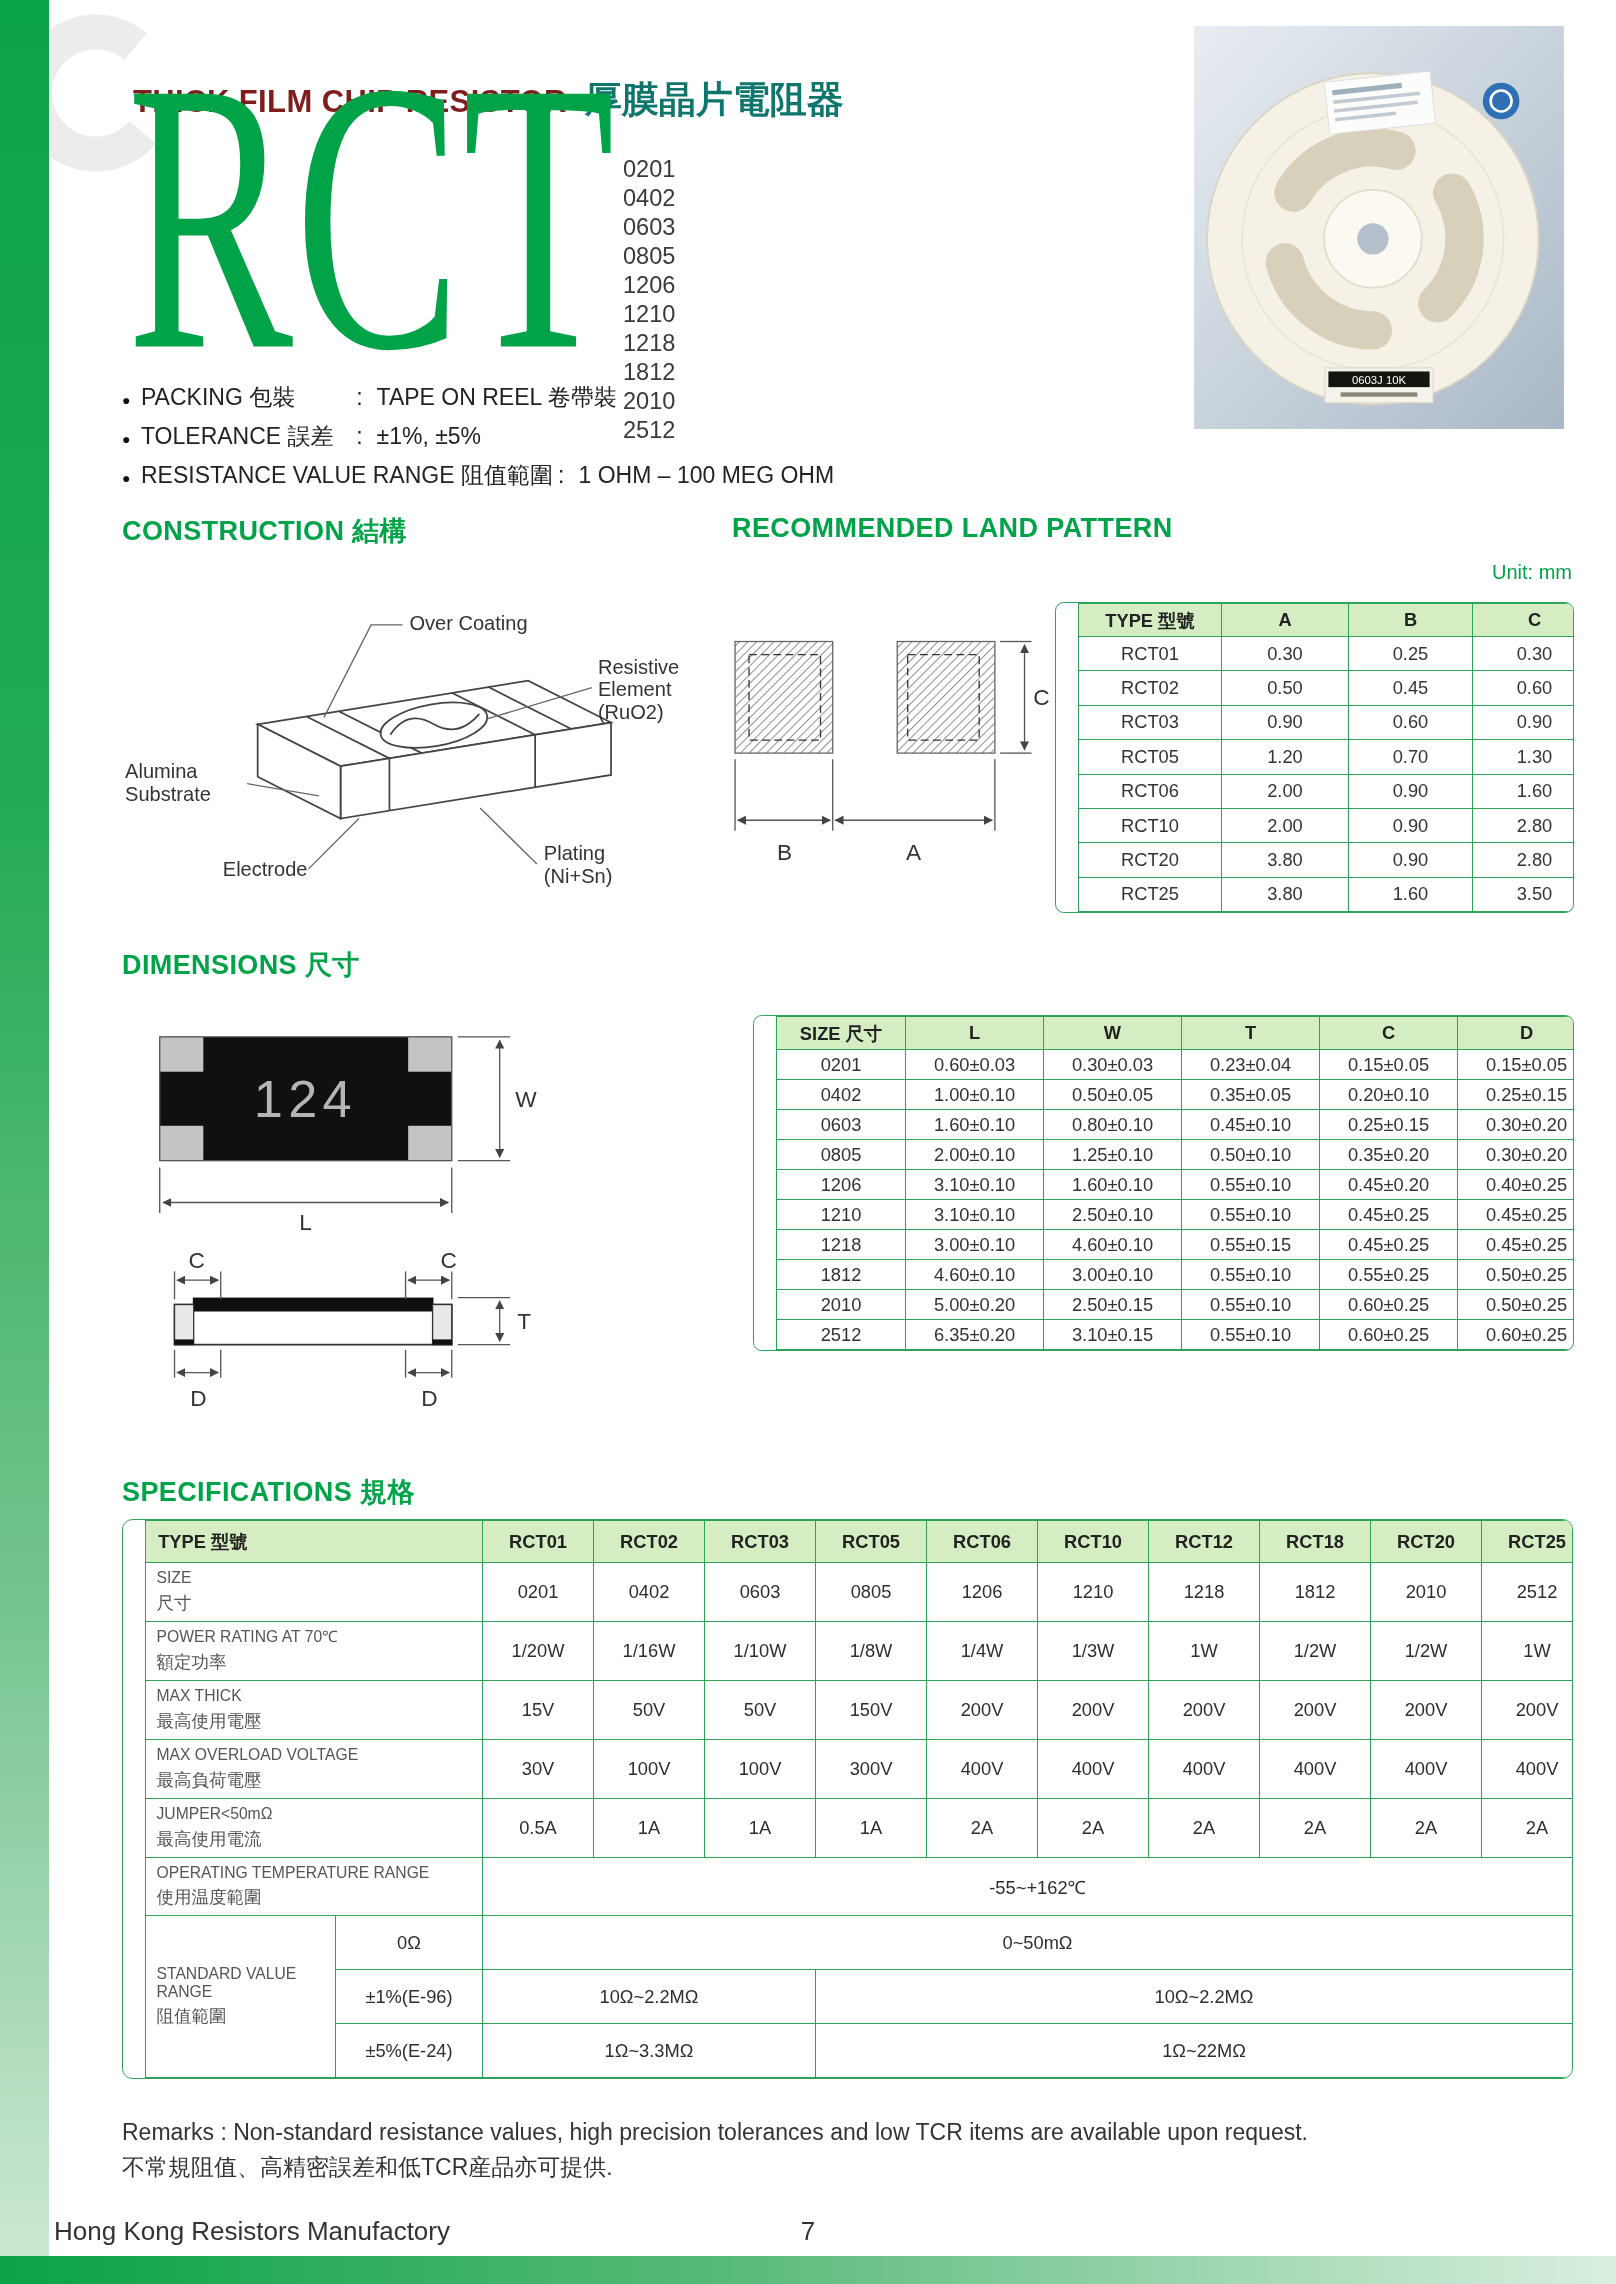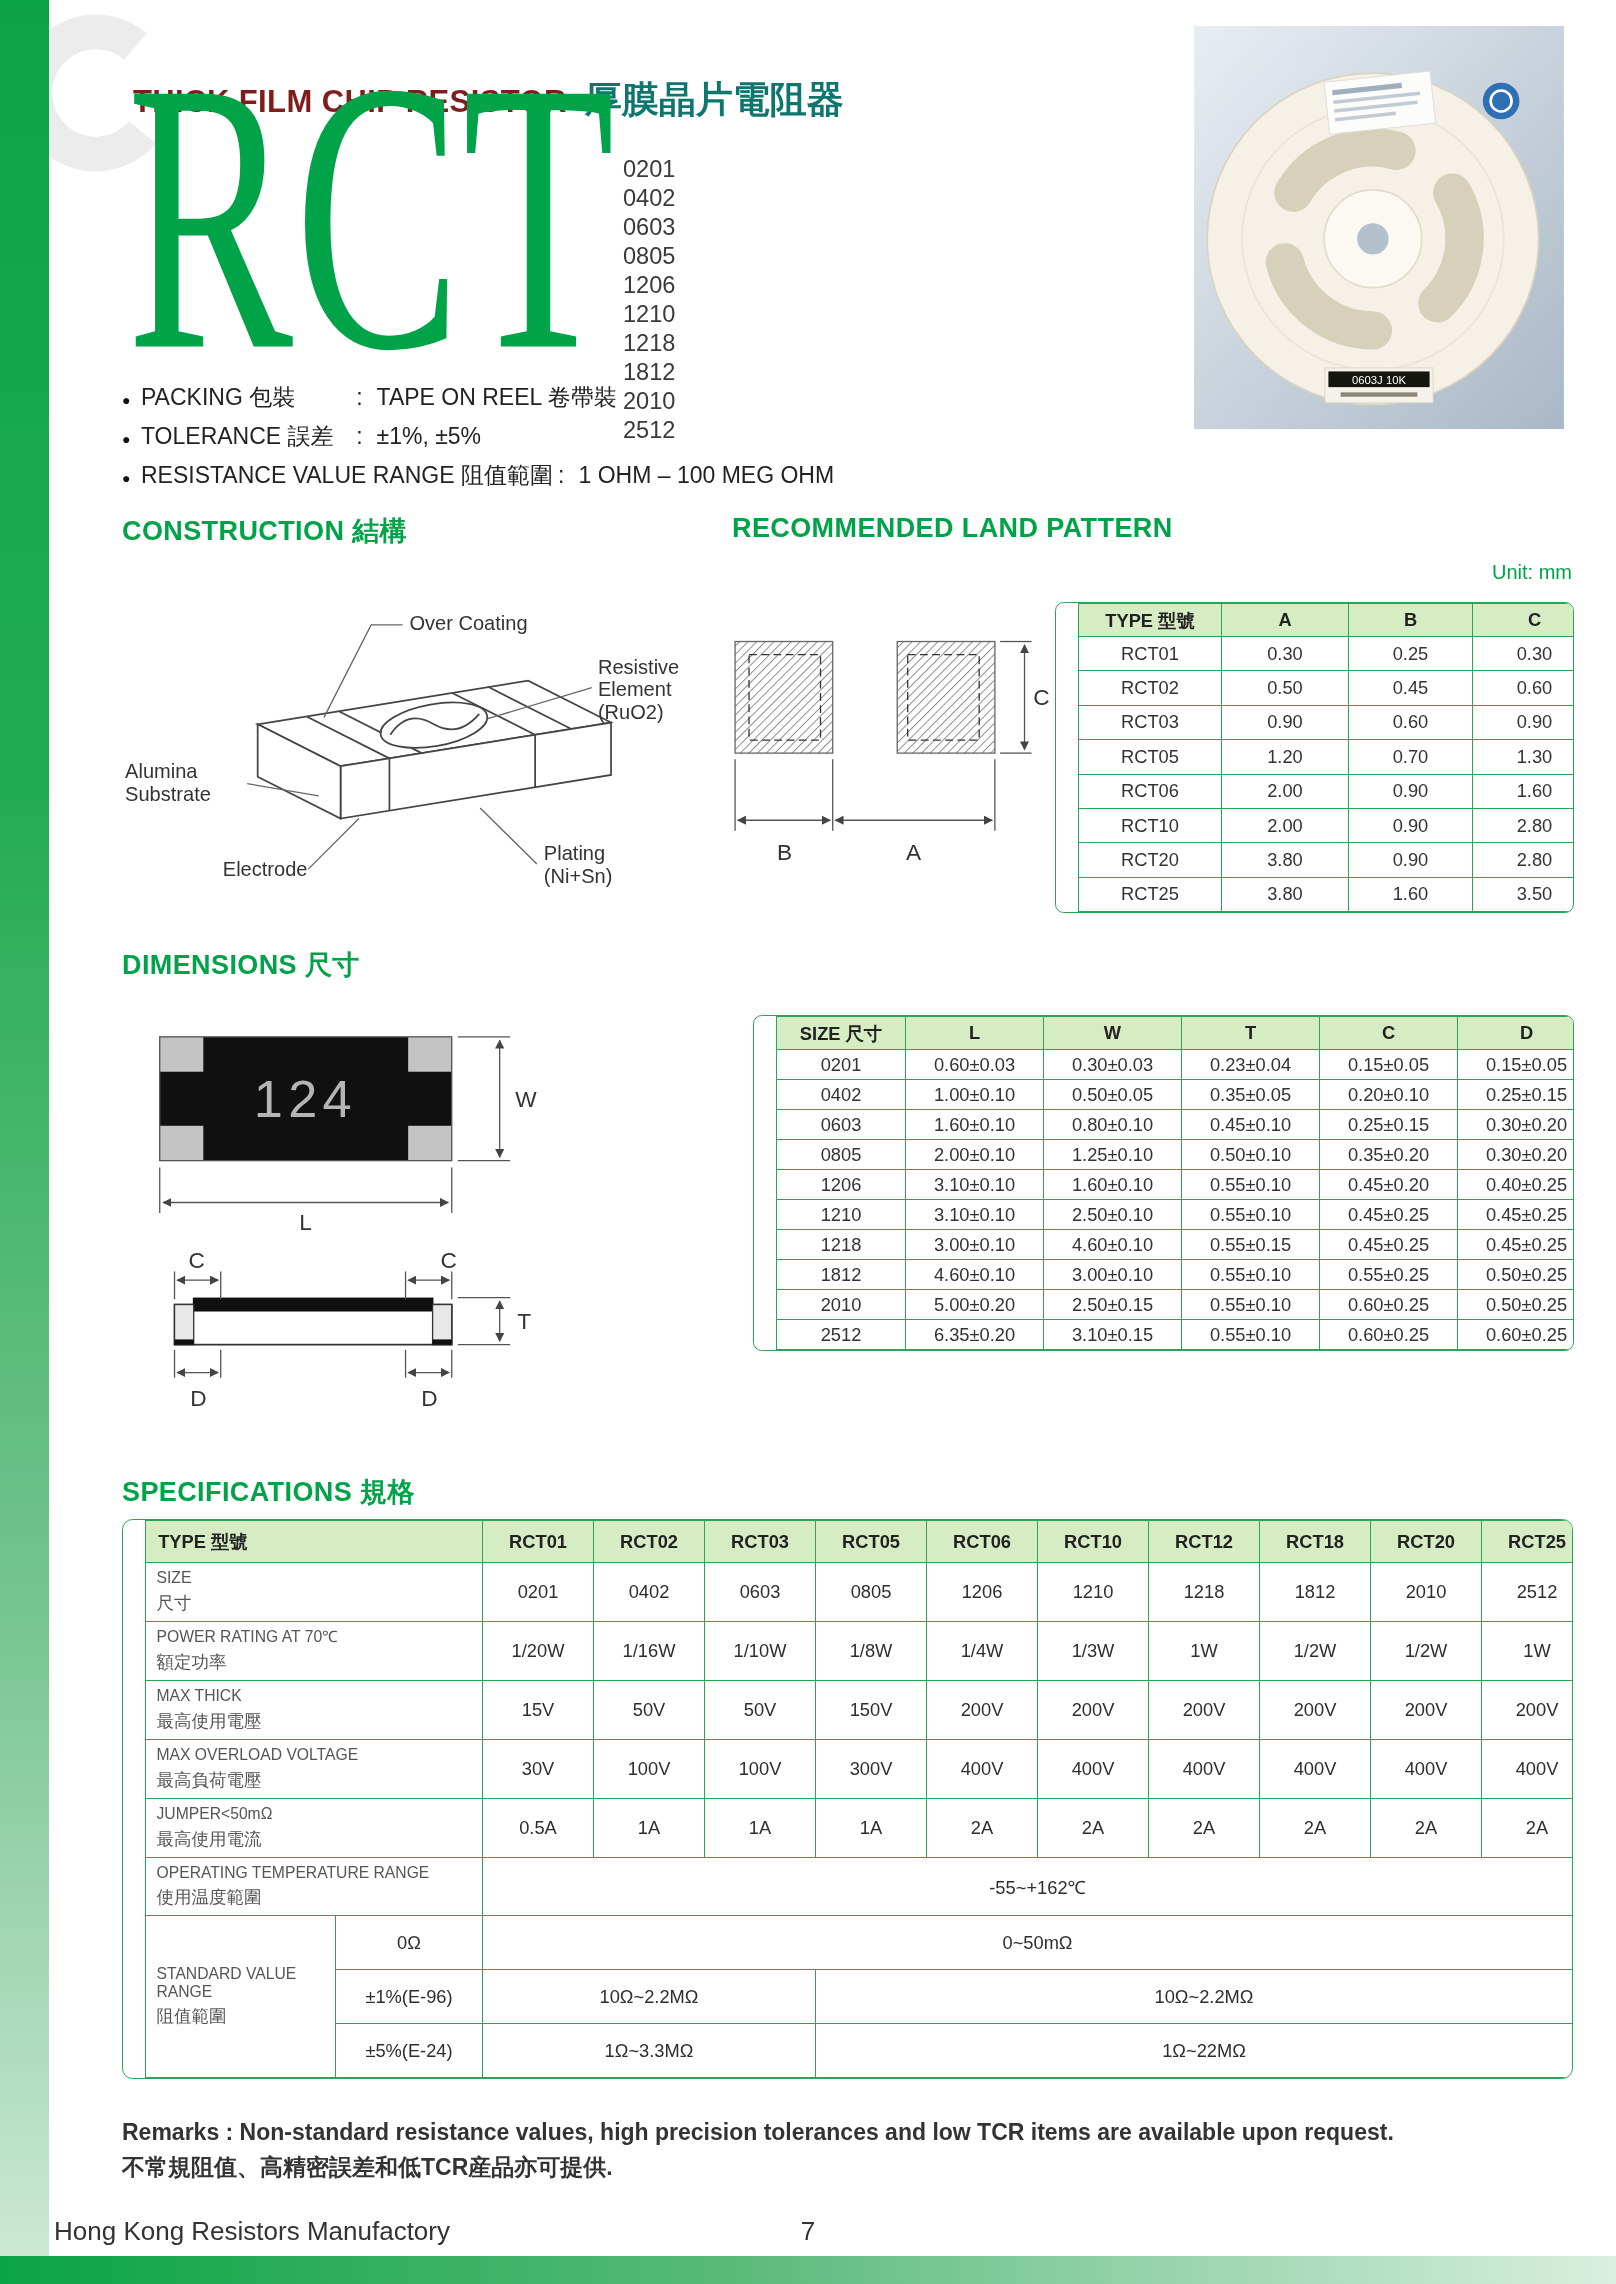--- a/index.html
+++ b/index.html
@@ -59,21 +59,21 @@
   .sp-label { text-align:left !important; padding-left:10.5px !important; }
   .lab-en { font-size:15.7px; color:#555; line-height:1.15; }
   .lab-zh { font-size:17.5px; color:#555; margin-top:3.5px; }
   .sp-sub { font-size:17.5px; }
 
   .diagram { position:absolute; z-index:3; }
   .dlab { font-family:"Liberation Sans",sans-serif; font-size:23px; fill:#333; }
   .dletter { font-family:"Liberation Sans",sans-serif; font-size:26px; fill:#333; }
   .chip-marking { font-family:"Liberation Sans",sans-serif; font-size:60px; fill:#b5b5b5; letter-spacing:6px; }
 
-  .remarks { position:absolute; left:122px; top:2115px; z-index:3; font-size:23px; color:#333; line-height:35px;font-weight:bold; }
+  .remarks { position:absolute; left:122px; top:2115px; z-index:3; font-size:23px; color:#333; line-height:35px; }
   .footer-company { position:absolute; left:54px; top:2216px; font-size:26px; color:#333; z-index:3; }
   .footer-page { position:absolute; left:0; top:2216px; width:1616px; text-align:center; font-size:26px; color:#333; z-index:3; }
   .footer-bar {
     position:absolute; left:0; top:2256px; width:1616px; height:28px; z-index:3;
     background:linear-gradient(to right,#0aa345 0%,#58ba79 45%,#d9efdf 100%);
   }
 </style>
 </head>
 <body>
 

